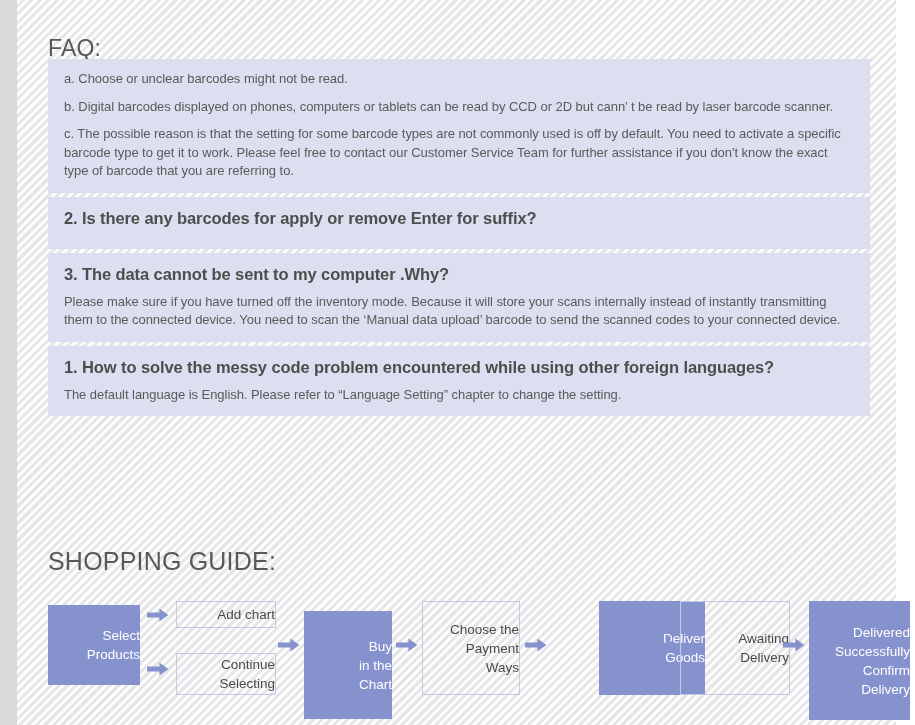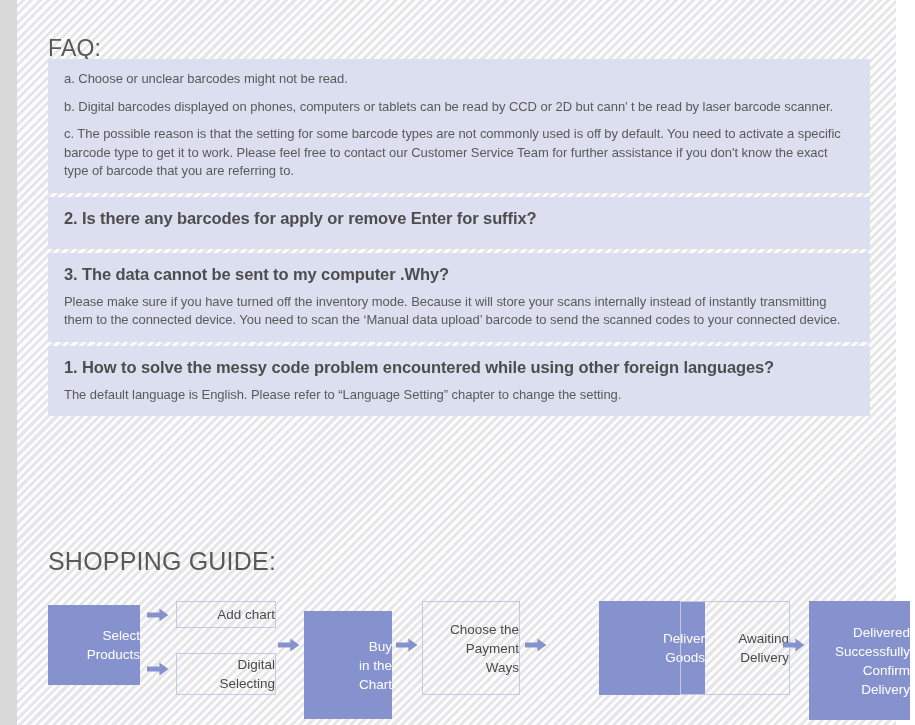--- a/index.html
+++ b/index.html
@@ -195,21 +195,21 @@
       <span class="ln">Add chart</span>
     </div>
 
     <div class="arrow" style="left:99px; top:66px;">
       <svg viewBox="0 0 22 14">
           <path d="M0 4.4 H12.4 V0.6 L21.4 7 L12.4 13.4 V9.6 H0 Z" fill="#8692cd"></path>
         </svg>
     </div>
 
     <div class="node outline" style="left:128px; top:57px; width:100px; height:42px;">
-      <span class="ln">Digital</span>
+      <span class="ln">Continue</span>
       <span class="ln">Selecting</span>
     </div>
 
     <div class="arrow" style="left:230px; top:42px;">
       <svg viewBox="0 0 22 14">
           <path d="M0 4.4 H12.4 V0.6 L21.4 7 L12.4 13.4 V9.6 H0 Z" fill="#8692cd"></path>
         </svg>
     </div>
 
     <div class="node filled" style="left:256px; top:15px; width:88px; height:108px;">

